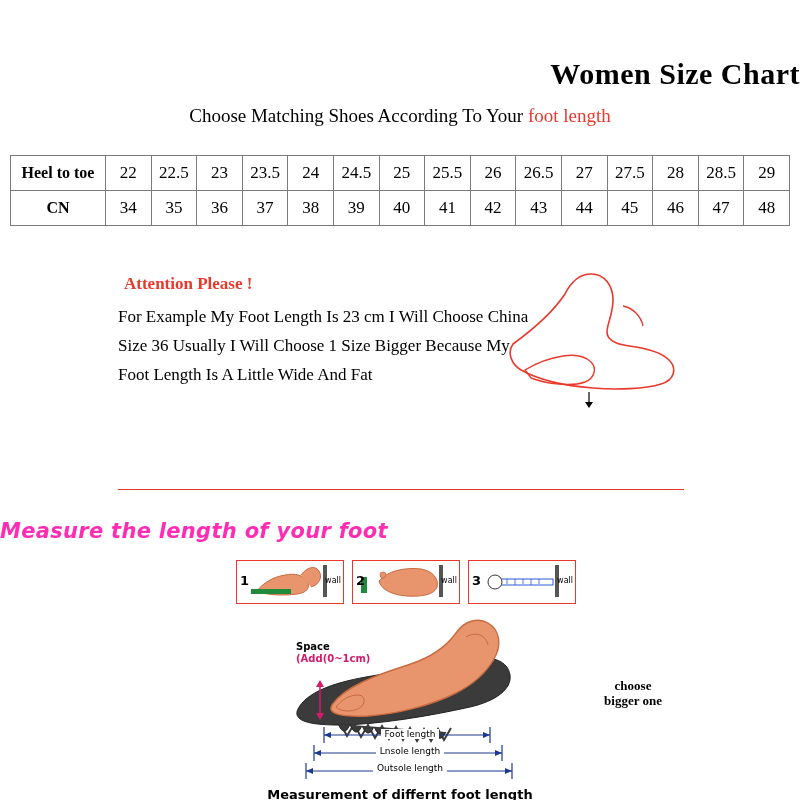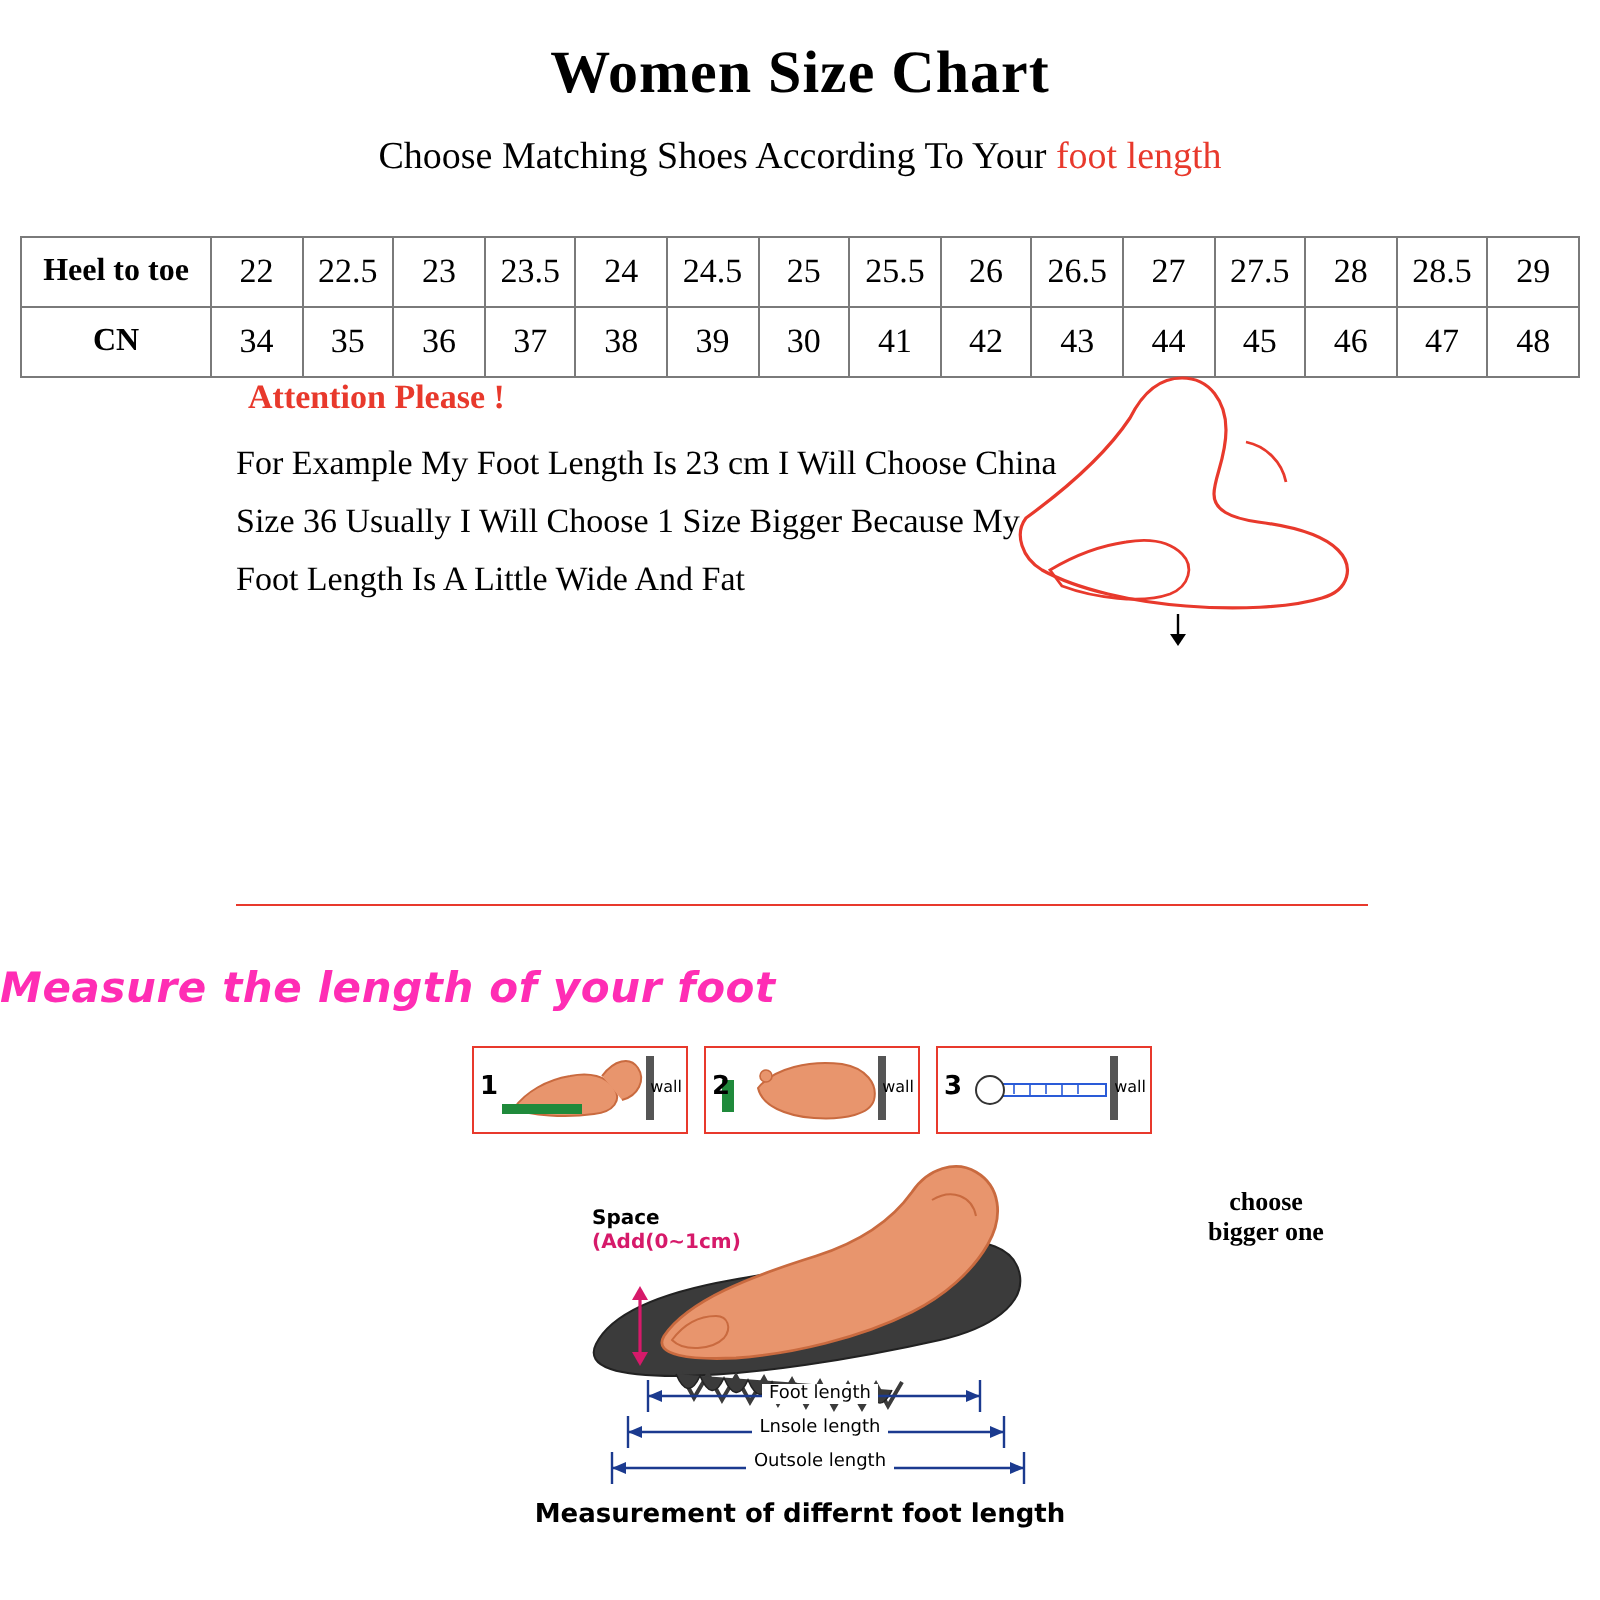--- a/index.html
+++ b/index.html
@@ -16,25 +16,25 @@
     overflow: hidden;
   }
   .page {
     width: 800px;
     height: 800px;
     position: relative;
   }
 
   
   .title {
-    text-align: center;
+    text-align: right;
     font-size: 30px;
     font-weight: bold;
     color: #000;
-    margin-top: 20px;
+    margin-top: 57px;
     letter-spacing: 0.5px;
   }
   .subtitle {
     text-align: center;
     font-size: 19px;
     margin-top: 14px;
   }
   .subtitle .hl {
     color: #e8392c;
   }
@@ -59,20 +59,21 @@
   }
   table.size-table .rowhead {
     font-weight: bold;
     font-size: 16px;
     width: 94px;
   }
 
   
   .attention {
     position: relative;
+    margin-top: 48px;
     height: 160px;
   }
   .att-title {
     position: absolute;
     left: 124px;
     top: 0px;
     color: #e8392c;
     font-size: 17px;
     font-weight: bold;
   }
@@ -251,21 +252,21 @@
             <td>29</td>
           </tr>
           <tr>
             <td class="rowhead">CN</td>
             <td>34</td>
             <td>35</td>
             <td>36</td>
             <td>37</td>
             <td>38</td>
             <td>39</td>
-            <td>30</td>
+            <td>40</td>
             <td>41</td>
             <td>42</td>
             <td>43</td>
             <td>44</td>
             <td>45</td>
             <td>46</td>
             <td>47</td>
             <td>48</td>
           </tr>
         </tbody>

